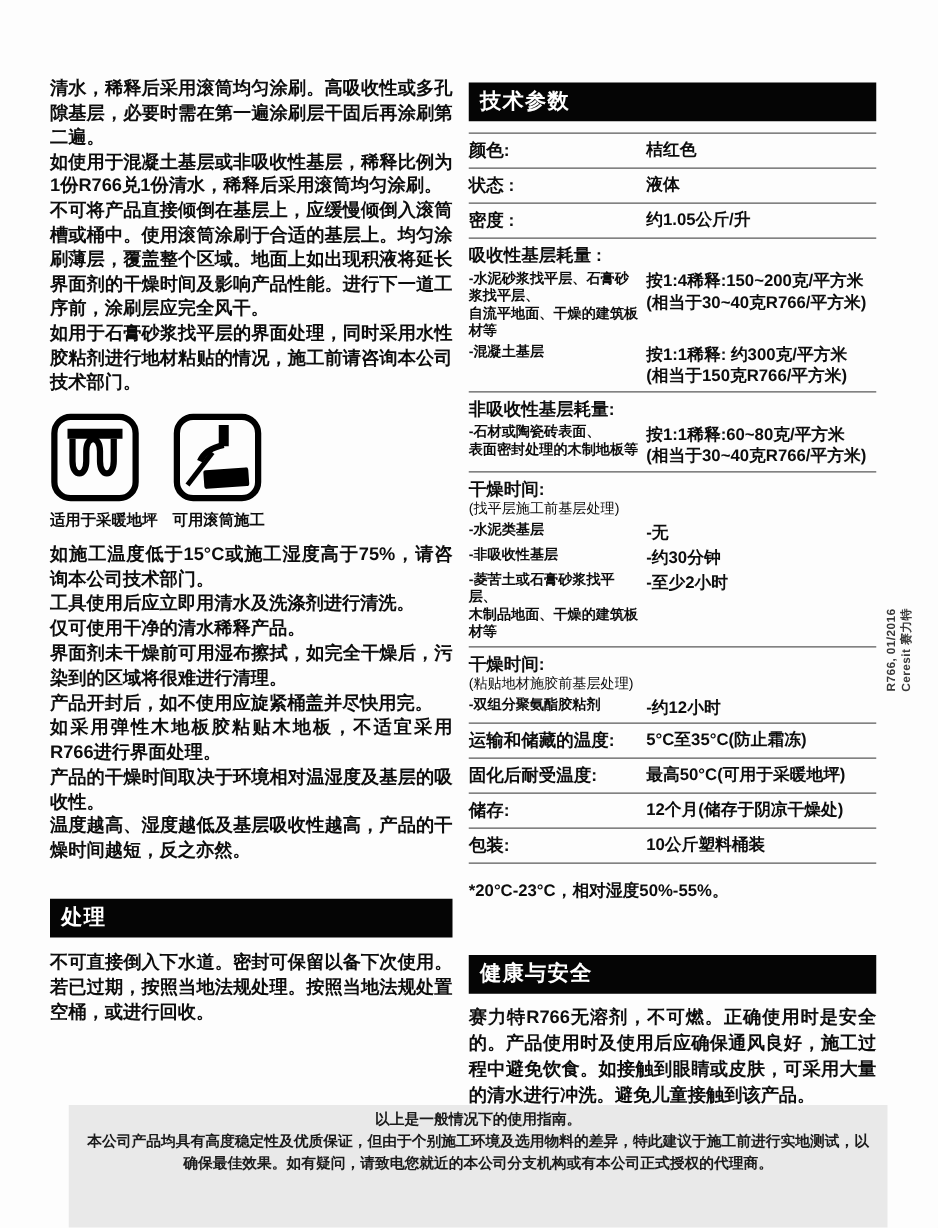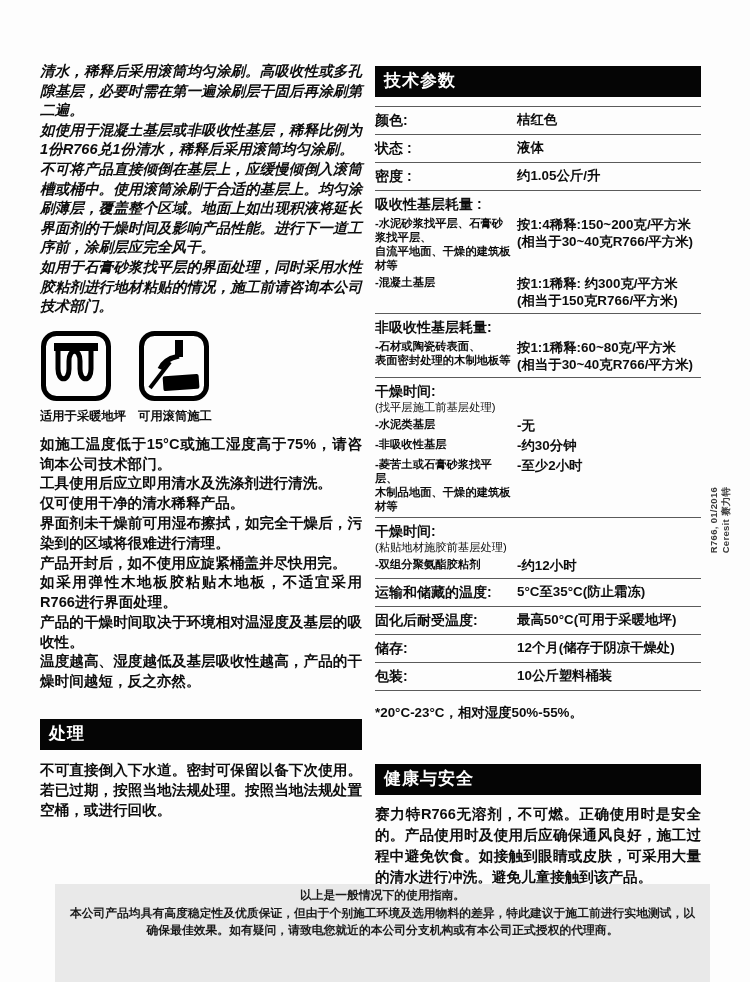--- a/index.html
+++ b/index.html
@@ -14,21 +14,20 @@
   .bar{
     background:#050505;color:#fff;font-size:17px;font-weight:700;
     padding:4px 9px 6px 9px;letter-spacing:1px;line-height:21px;
   }
 
   
   .left-col{position:absolute;left:40px;top:62px;width:322px;}
   .left-col p.body{
     margin:0;font-size:14.6px;line-height:19.6px;font-weight:600;
     text-align:justify;
-    font-style:italic;
   }
   .icons-row{display:flex;gap:12px;margin-top:13px;}
   .icon-block{display:flex;flex-direction:column;align-items:flex-start;}
   .icon-box{width:72px;height:72px;}
   .icon-caption{font-size:12.3px;font-weight:700;margin-top:6px;white-space:nowrap;}
   .notes-bar{margin-top:29px;}
   .notes-text{margin-top:10px;}
   .notes-text p{margin:0;font-size:14.6px;line-height:19.8px;font-weight:600;text-align:justify;}
   .disposal-bar{margin-top:27px;}
   .disposal-text{margin-top:11px;}

